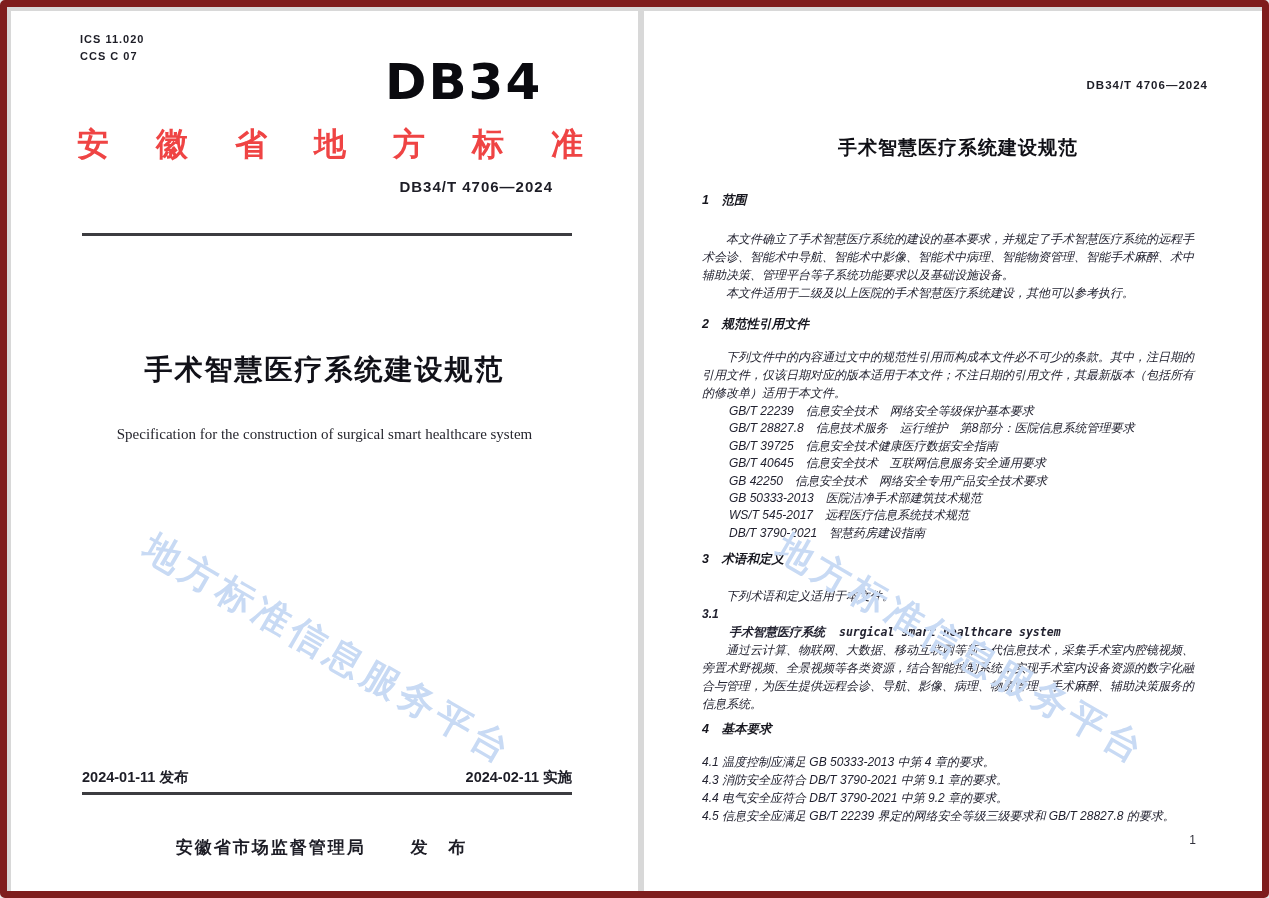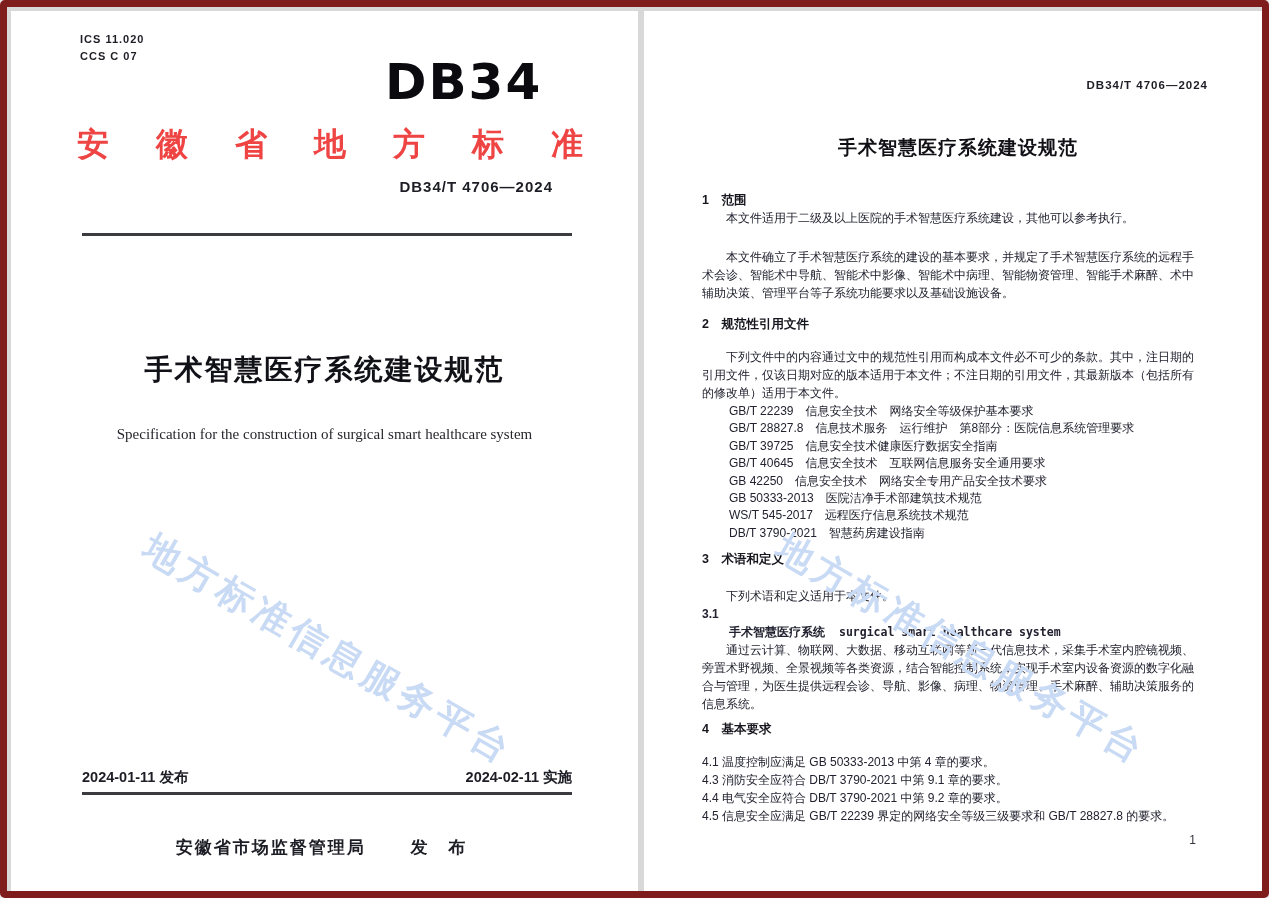--- a/index.html
+++ b/index.html
@@ -69,21 +69,21 @@
   .hdr-num {
     position:absolute; right:64px; top:68px;
     font-size:11.5px; font-weight:bold; letter-spacing:1px;
   }
   .p1-title {
     position:absolute; left:0; right:0; top:124px; text-align:center;
     font-size:19px; font-weight:bold; letter-spacing:1px; color:#101016;
   }
   .content {
     position:absolute; left:58px; right:72px; top:180px;
-    font-size:12px; line-height:18px; color:#222230;
+    font-size:12px; line-height:18px; color:#222230;font-style:italic;
   }
   .content .h { font-weight:bold; font-size:12.5px; color:#16161e; }
   .h-s1 { margin-top:0; }
   .p-ind { text-indent:2em; }
   .s1-p1 { margin-top:21px; }
   .h-s2  { margin-top:13px; }
   .s2-intro { margin-top:15px; }
   .refs { margin-top:1px; }
   .ref  { padding-left:27px; line-height:17.4px; }
   .h-s3 { margin-top:8px; }
@@ -123,22 +123,22 @@
       <span class="publish-word">发 布</span>
     </div>
   </div>
 
   <div class="page page-body">
     <div class="hdr-num">DB34/T 4706—2024</div>
     <div class="p1-title">手术智慧医疗系统建设规范</div>
 
     <div class="content">
       <div class="h h-s1">1　范围</div>
+      <p class="p-ind s1-p1">本文件确立了手术智慧医疗系统的建设的基本要求，并规定了手术智慧医疗系统的远程手术会诊、智能术中导航、智能术中影像、智能术中病理、智能物资管理、智能手术麻醉、术中辅助决策、管理平台等子系统功能要求以及基础设施设备。</p>
       <p class="p-ind">本文件适用于二级及以上医院的手术智慧医疗系统建设，其他可以参考执行。</p>
-      <p class="p-ind s1-p1">本文件确立了手术智慧医疗系统的建设的基本要求，并规定了手术智慧医疗系统的远程手术会诊、智能术中导航、智能术中影像、智能术中病理、智能物资管理、智能手术麻醉、术中辅助决策、管理平台等子系统功能要求以及基础设施设备。</p>
 
       <div class="h h-s2">2　规范性引用文件</div>
       <p class="p-ind s2-intro">下列文件中的内容通过文中的规范性引用而构成本文件必不可少的条款。其中，注日期的引用文件，仅该日期对应的版本适用于本文件；不注日期的引用文件，其最新版本（包括所有的修改单）适用于本文件。</p>
       <div class="refs">
         <div class="ref">GB/T 22239　信息安全技术　网络安全等级保护基本要求</div>
         <div class="ref">GB/T 28827.8　信息技术服务　运行维护　第8部分：医院信息系统管理要求</div>
         <div class="ref">GB/T 39725　信息安全技术健康医疗数据安全指南</div>
         <div class="ref">GB/T 40645　信息安全技术　互联网信息服务安全通用要求</div>
         <div class="ref">GB 42250　信息安全技术　网络安全专用产品安全技术要求</div>
         <div class="ref">GB 50333-2013　医院洁净手术部建筑技术规范</div>

